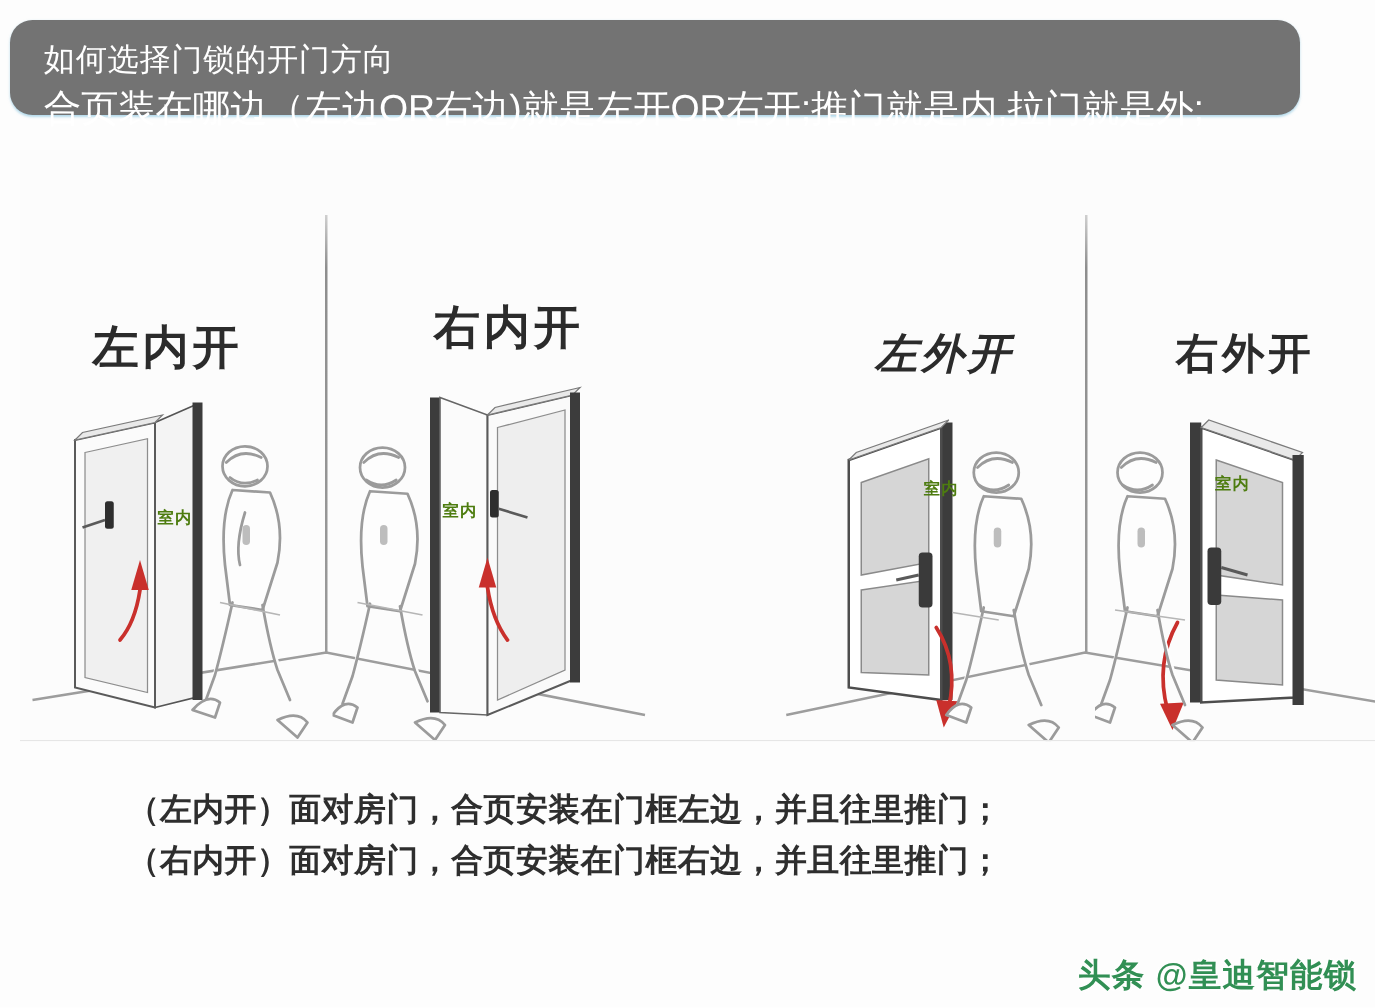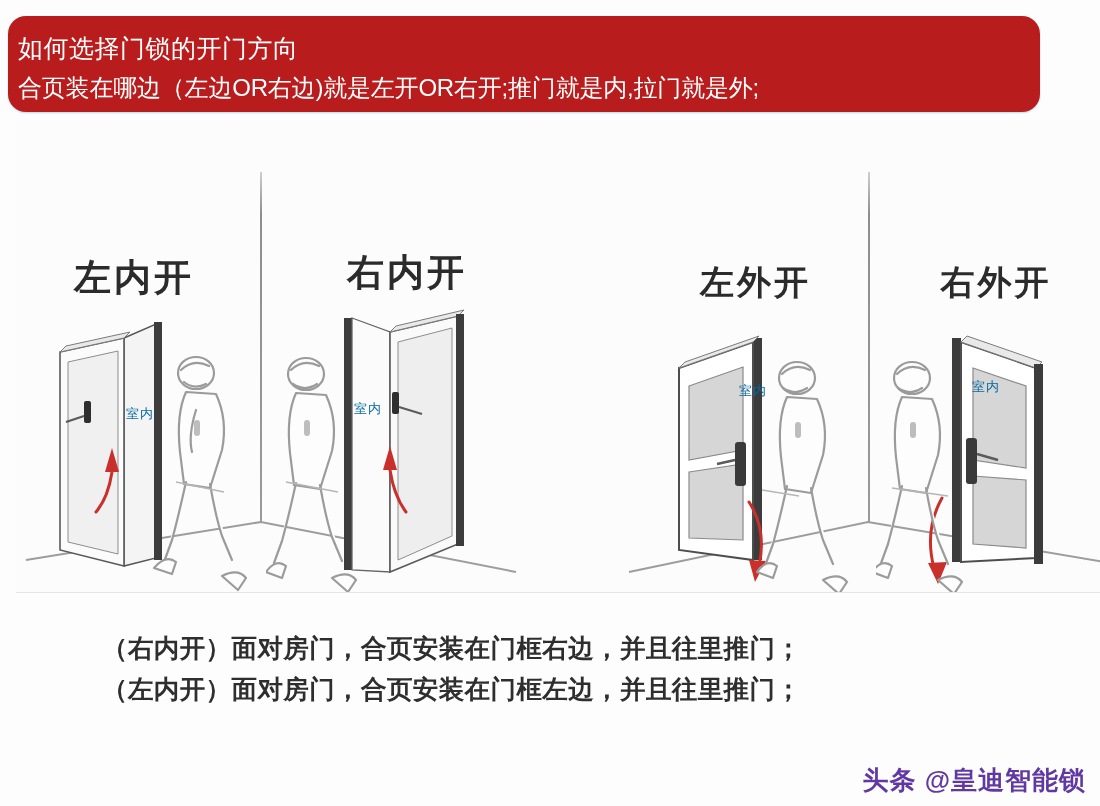--- a/index.html
+++ b/index.html
@@ -15,37 +15,37 @@
     position: relative;
     background: #fdfdfd;
   }
 
   
   .banner {
     position: absolute;
     left: 8px;
     top: 16px;
     width: 1032px;
-    height: 96px;
-    background: #b91c1c;
+    height: 76px;
+    background: #737373;
     border-radius: 18px;
     box-sizing: border-box;
-    padding: 12px 18px 0 10px;
+    padding: 12px 18px 0 27px;
     box-shadow: 0 1px 2px rgba(120,190,220,0.55);
   }
   .banner-line {
     color: #ffffff;
     font-size: 25px;
     line-height: 40px;
     letter-spacing: 0.5px;
     white-space: nowrap;
     font-family: "Liberation Sans", "DejaVu Sans", sans-serif;
   }
   .banner-line.second {
-    font-size: 24px;
+    font-size: 30px;
     letter-spacing: -0.2px;
   }
 
   
   .stage {
     position: absolute;
     left: 0;
     top: 120px;
     width: 1100px;
     height: 473px;
@@ -89,31 +89,31 @@
     top: 130px;
     width: 100%;
     text-align: center;
     font-size: 37px;
     font-weight: 700;
     color: #2b2b2b;
     letter-spacing: 3px;
     font-family: "Liberation Sans", "DejaVu Sans", sans-serif;
   }
   .scene.s1 .scene-label { top: 133px; left: -12px; }
-  .scene.s2 .scene-label { top: 128px; left: 16px; }
-  .scene.s3 .scene-label { top: 140px; left: 2px; font-size: 34px; }
+  .scene.s2 .scene-label { top: 117px; left: 16px; }
+  .scene.s3 .scene-label { top: 140px; left: 2px; font-size: 34px; font-style: italic; }
   .scene.s4 .scene-label { top: 140px; left: 0px;  font-size: 34px; font-family: Liberation Mono, monospace; }
 
   .door-art { position: absolute; }
 
   .room-tag {
     position: absolute;
     font-size: 13px;
-    font-weight: 400;
-    color: #0369a1;
+    font-weight: 700;
+    color: #4d7c0f;
     letter-spacing: 1px;
     white-space: nowrap;
   }
 
   
   .notes {
     position: absolute;
     left: 0;
     top: 628px;
     width: 1100px;
@@ -130,21 +130,21 @@
     font-family: "Liberation Sans", "DejaVu Sans", sans-serif;
   }
 
   
   .watermark {
     position: absolute;
     right: 14px;
     bottom: 8px;
     font-size: 26px;
     font-weight: 700;
-    color: #4c1d95;
+    color: #15803d;
     opacity: 0.88;
     letter-spacing: 1px;
     white-space: nowrap;
     text-shadow: 0 0 2px rgba(255,255,255,0.95), 0 0 4px rgba(255,255,255,0.9);
     font-family: "Liberation Sans", "DejaVu Sans", sans-serif;
   }
 </style>
 </head>
 <body>
 
@@ -305,17 +305,17 @@
       </g>
       <path d="M16,368 L72,376" stroke="#b6b6b6" stroke-width="1.4" fill="none"></path>
     </svg>
     <div class="room-tag" style="left:96px;top:258px;">室内</div>
   </div>
 
   <div class="stage-divider"></div>
 </div>
 
 <div class="notes">
+  <div class="note-line">（左内开）面对房门，合页安装在门框左边，并且往里推门；</div>
   <div class="note-line">（右内开）面对房门，合页安装在门框右边，并且往里推门；</div>
-  <div class="note-line">（左内开）面对房门，合页安装在门框左边，并且往里推门；</div>
 </div>
 
 <div class="watermark">头条 @皇迪智能锁</div>
 
 </body></html>

